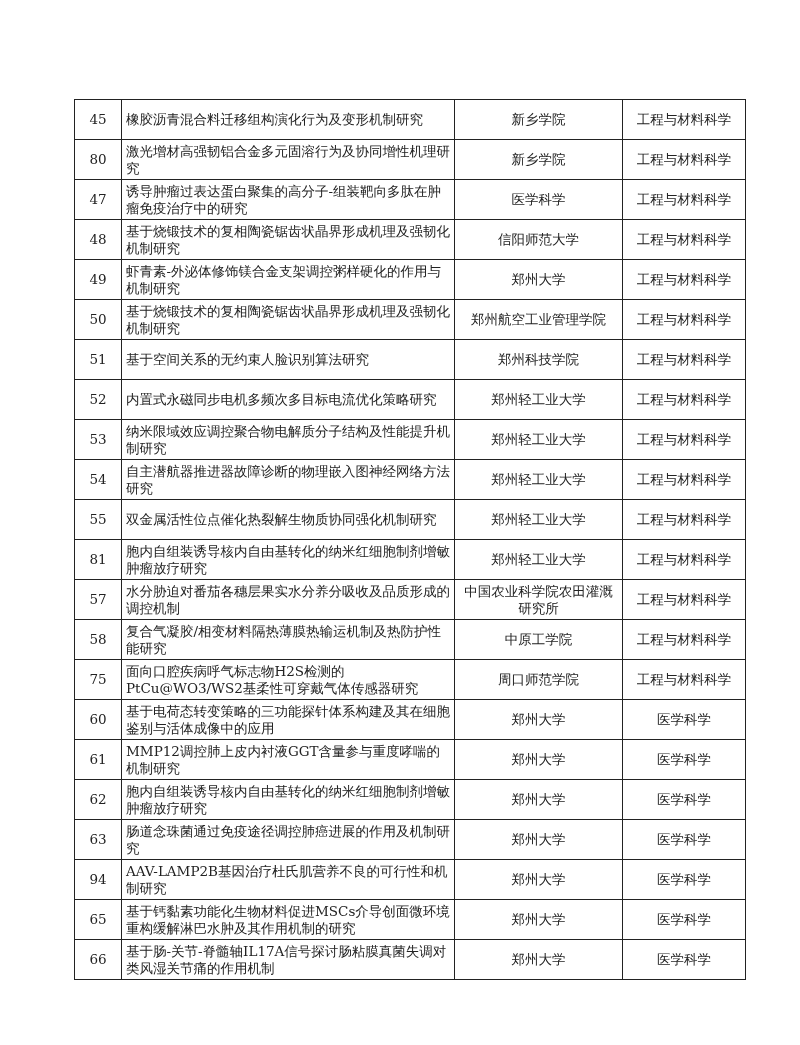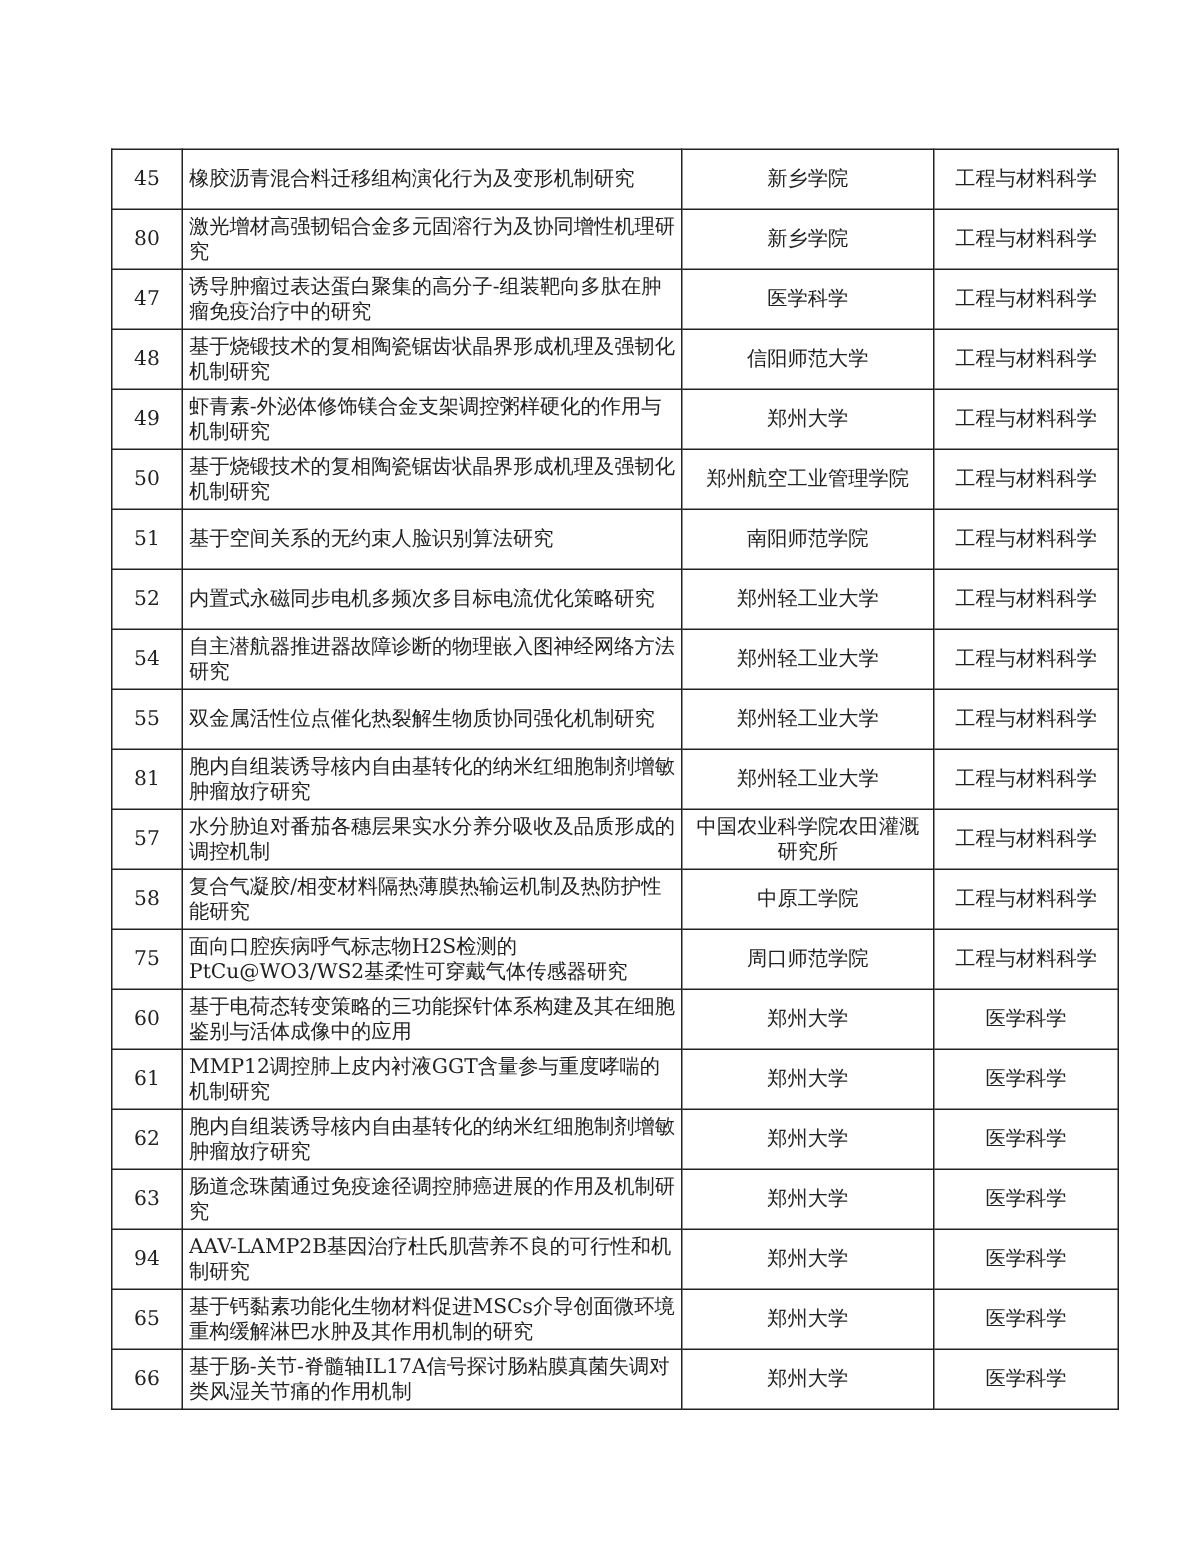--- a/index.html
+++ b/index.html
@@ -51,26 +51,32 @@
       </tr>
       <tr>
         <td class="num">50</td>
         <td class="title">基于烧锻技术的复相陶瓷锯齿状晶界形成机理及强韧化机制研究</td>
         <td class="org">郑州航空工业管理学院</td>
         <td class="field">工程与材料科学</td>
       </tr>
       <tr>
         <td class="num">51</td>
         <td class="title">基于空间关系的无约束人脸识别算法研究</td>
-        <td class="org">南阳师范学院</td>
+        <td class="org">郑州科技学院</td>
         <td class="field">工程与材料科学</td>
       </tr>
       <tr>
         <td class="num">52</td>
         <td class="title">内置式永磁同步电机多频次多目标电流优化策略研究</td>
+        <td class="org">郑州轻工业大学</td>
+        <td class="field">工程与材料科学</td>
+      </tr>
+      <tr>
+        <td class="num">53</td>
+        <td class="title">纳米限域效应调控聚合物电解质分子结构及性能提升机制研究</td>
         <td class="org">郑州轻工业大学</td>
         <td class="field">工程与材料科学</td>
       </tr>
       <tr>
         <td class="num">54</td>
         <td class="title">自主潜航器推进器故障诊断的物理嵌入图神经网络方法研究</td>
         <td class="org">郑州轻工业大学</td>
         <td class="field">工程与材料科学</td>
       </tr>
       <tr>

